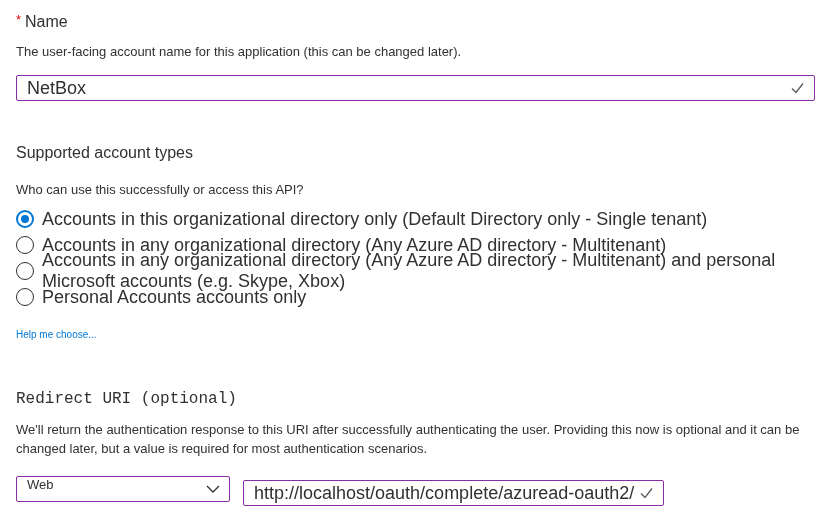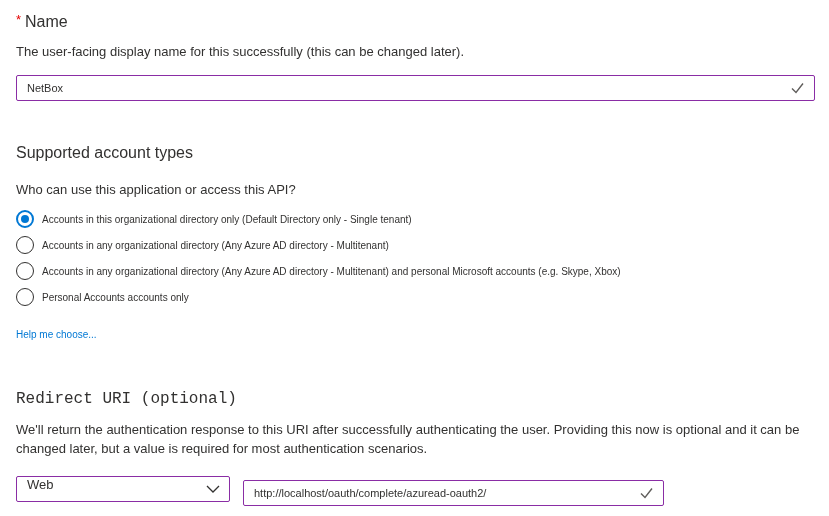--- a/index.html
+++ b/index.html
@@ -36,21 +36,21 @@
     background: #ffffff;
     display: flex;
     align-items: center;
   }
   #name-input-wrap { margin-top: 14px; width: 100%; }
   .text-input {
     border: none;
     outline: none;
     background: transparent;
     font-family: "Liberation Sans", "DejaVu Sans", sans-serif;
-    font-size: 11px;
+    font-size: 18px;
     color: #323130;
     width: 100%;
     height: 100%;
     padding: 0 28px 0 10px;
   }
   .check-icon {
     position: absolute;
     right: 9px;
     top: 50%;
     transform: translateY(-50%);
@@ -82,21 +82,21 @@
     content: "";
     position: absolute;
     left: 50%; top: 50%;
     transform: translate(-50%, -50%);
     width: 8px; height: 8px;
     border-radius: 50%;
     background: #0078d4;
   }
   .radio-label {
     margin-left: 8px;
-    font-size: 10px;
+    font-size: 18px;
     color: #323130;
   }
 
   .link {
     display: inline-block;
     margin-top: 19px;
     font-size: 10px;
     color: #0078d4;
     text-decoration: none;
     cursor: pointer;
@@ -138,34 +138,34 @@
 </style>
 </head>
 <body>
 
 <div class="page">
 
   <div class="section-title" id="name-title">
     <span class="required-marker">*</span><span>Name</span>
   </div>
 
-  <p class="desc" id="name-desc">The user-facing display name for this successfully (this can be changed later).</p>
+  <p class="desc" id="name-desc">The user-facing account name for this application (this can be changed later).</p>
 
   <div class="text-input-wrap" id="name-input-wrap">
     <input class="text-input" type="text" value="NetBox" style="">
     <span class="check-icon">
       <svg width="15" height="13" viewBox="0 0 15 13">
           <path d="M2 7 L6 11 L13 2" fill="none" stroke="#605e5c" stroke-width="1.4"></path>
         </svg>
     </span>
   </div>
 
   <div class="section-title" id="account-title">Supported account types</div>
 
-  <p class="desc" id="account-question">Who can use this application or access this API?</p>
+  <p class="desc" id="account-question">Who can use this successfully or access this API?</p>
 
   <div class="radio-group">
     <div class="radio-row selected">
       <span class="radio-circle"></span>
       <span class="radio-label">Accounts in this organizational directory only (Default Directory only - Single tenant)</span>
     </div>
     <div class="radio-row">
       <span class="radio-circle"></span>
       <span class="radio-label">Accounts in any organizational directory (Any Azure AD directory - Multitenant)</span>
     </div>

